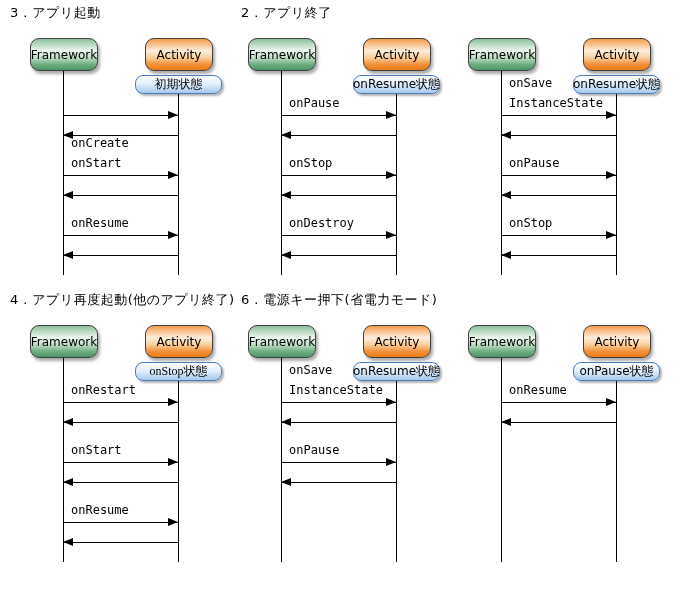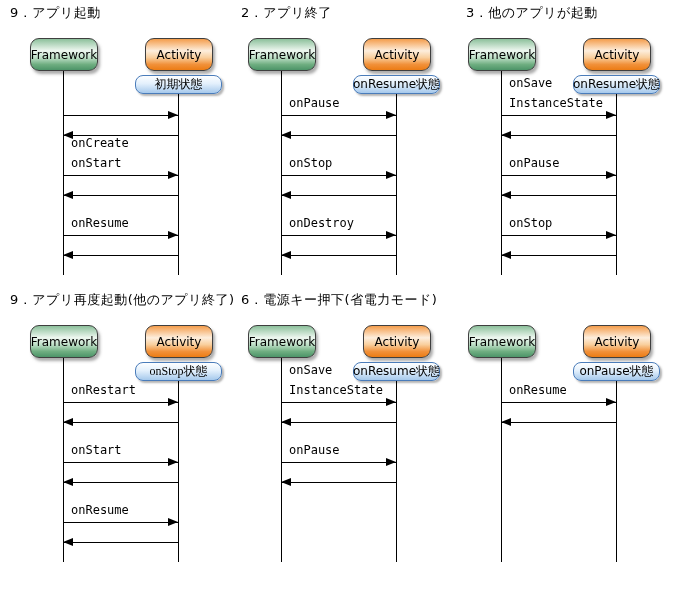--- a/index.html
+++ b/index.html
@@ -29,21 +29,21 @@
     position:absolute;font-family:"DejaVu Sans Mono","Liberation Mono",monospace;
     font-size:12px;white-space:nowrap;
   }
   .caption{position:absolute;left:0;top:583px;width:700px;text-align:center;font-size:14px;letter-spacing:1px;}
 </style>
 </head>
 <body>
 
 <div id="diagram" class="stage" style="background: rgb(255, 255, 255); color: rgb(0, 0, 0);">
 <div class="panel" style="left: 8px; top: 0px;">
-      <div class="ptitle" style="left: 2px; top: 4px;">9．アプリ起動</div>
+      <div class="ptitle" style="left: 2px; top: 4px;">3．アプリ起動</div>
       <div class="obox" style="left: 22px; top: 38px; width: 66px; height: 31px; background: linear-gradient(rgb(140, 192, 155) 0%, rgb(238, 247, 240) 38%, rgb(191, 224, 200) 60%, rgb(111, 174, 129) 82%, rgb(76, 148, 104) 100%); border-color: rgb(63, 63, 63);">Framework</div>
       <div class="obox" style="left: 137px; top: 38px; width: 66px; height: 31px; background: linear-gradient(rgb(244, 157, 76) 0%, rgb(253, 238, 221) 38%, rgb(249, 207, 157) 60%, rgb(241, 145, 58) 82%, rgb(236, 124, 20) 100%); border-color: rgb(63, 63, 63);">Activity</div>
       <div class="state" style="left: 127px; top: 75px; width: 85px; height: 17px; background: linear-gradient(rgb(253, 254, 255) 0%, rgb(227, 240, 252) 45%, rgb(166, 201, 236) 100%); border-color: rgb(74, 124, 186);">初期状態</div>
       <div class="vline" style="left: 55px; top: 71px; height: 204px; background: rgb(0, 0, 0);"></div>
       <div class="vline" style="left: 170px; top: 94px; height: 181px; background: rgb(0, 0, 0);"></div>
       <div class="mlabel" style="left: 63px; top: 96px; margin-top: 40px;">onCreate</div>
       <div class="hline" style="left: 55px; top: 115px; width: 115px; background: rgb(0, 0, 0);"></div>
       <div class="ah" style="left: 160px; top: 111px; border-left: 10px solid rgb(0, 0, 0);"></div>
       <div class="hline" style="left: 55px; top: 135px; width: 115px; background: rgb(0, 0, 0);"></div>
       <div class="ah" style="left: 55px; top: 131px; border-right: 10px solid rgb(0, 0, 0);"></div>
@@ -75,21 +75,20 @@
       <div class="ah" style="left: 160px; top: 171px; border-left: 10px solid rgb(0, 0, 0);"></div>
       <div class="hline" style="left: 55px; top: 195px; width: 115px; background: rgb(0, 0, 0);"></div>
       <div class="ah" style="left: 55px; top: 191px; border-right: 10px solid rgb(0, 0, 0);"></div>
       <div class="mlabel" style="left: 63px; top: 216px;">onDestroy</div>
       <div class="hline" style="left: 55px; top: 235px; width: 115px; background: rgb(0, 0, 0);"></div>
       <div class="ah" style="left: 160px; top: 231px; border-left: 10px solid rgb(0, 0, 0);"></div>
       <div class="hline" style="left: 55px; top: 255px; width: 115px; background: rgb(0, 0, 0);"></div>
       <div class="ah" style="left: 55px; top: 251px; border-right: 10px solid rgb(0, 0, 0);"></div>
     </div>
     <div class="panel" style="left: 446px; top: 0px;">
-      <div class="ptitle" style="left: 20px; top: 4px;">3．他のアプリが起動</div>
       <div class="obox" style="left: 22px; top: 38px; width: 66px; height: 31px; background: linear-gradient(rgb(140, 192, 155) 0%, rgb(238, 247, 240) 38%, rgb(191, 224, 200) 60%, rgb(111, 174, 129) 82%, rgb(76, 148, 104) 100%); border-color: rgb(63, 63, 63);">Framework</div>
       <div class="obox" style="left: 137px; top: 38px; width: 66px; height: 31px; background: linear-gradient(rgb(244, 157, 76) 0%, rgb(253, 238, 221) 38%, rgb(249, 207, 157) 60%, rgb(241, 145, 58) 82%, rgb(236, 124, 20) 100%); border-color: rgb(63, 63, 63);">Activity</div>
       <div class="state" style="left: 127px; top: 75px; width: 85px; height: 17px; background: linear-gradient(rgb(253, 254, 255) 0%, rgb(227, 240, 252) 45%, rgb(166, 201, 236) 100%); border-color: rgb(74, 124, 186);">onResume状態</div>
       <div class="vline" style="left: 55px; top: 71px; height: 204px; background: rgb(0, 0, 0);"></div>
       <div class="vline" style="left: 170px; top: 94px; height: 181px; background: rgb(0, 0, 0);"></div>
       <div class="mlabel" style="left: 63px; top: 76px;">onSave</div>
       <div class="mlabel" style="left: 63px; top: 96px;">InstanceState</div>
       <div class="hline" style="left: 55px; top: 115px; width: 115px; background: rgb(0, 0, 0);"></div>
       <div class="ah" style="left: 160px; top: 111px; border-left: 10px solid rgb(0, 0, 0);"></div>
       <div class="hline" style="left: 55px; top: 135px; width: 115px; background: rgb(0, 0, 0);"></div>
@@ -99,21 +98,21 @@
       <div class="ah" style="left: 160px; top: 171px; border-left: 10px solid rgb(0, 0, 0);"></div>
       <div class="hline" style="left: 55px; top: 195px; width: 115px; background: rgb(0, 0, 0);"></div>
       <div class="ah" style="left: 55px; top: 191px; border-right: 10px solid rgb(0, 0, 0);"></div>
       <div class="mlabel" style="left: 63px; top: 216px;">onStop</div>
       <div class="hline" style="left: 55px; top: 235px; width: 115px; background: rgb(0, 0, 0);"></div>
       <div class="ah" style="left: 160px; top: 231px; border-left: 10px solid rgb(0, 0, 0);"></div>
       <div class="hline" style="left: 55px; top: 255px; width: 115px; background: rgb(0, 0, 0);"></div>
       <div class="ah" style="left: 55px; top: 251px; border-right: 10px solid rgb(0, 0, 0);"></div>
     </div>
     <div class="panel" style="left: 8px; top: 287px;">
-      <div class="ptitle" style="left: 2px; top: 4px;">9．アプリ再度起動(他のアプリ終了)</div>
+      <div class="ptitle" style="left: 2px; top: 4px;">4．アプリ再度起動(他のアプリ終了)</div>
       <div class="obox" style="left: 22px; top: 38px; width: 66px; height: 31px; background: linear-gradient(rgb(140, 192, 155) 0%, rgb(238, 247, 240) 38%, rgb(191, 224, 200) 60%, rgb(111, 174, 129) 82%, rgb(76, 148, 104) 100%); border-color: rgb(63, 63, 63);">Framework</div>
       <div class="obox" style="left: 137px; top: 38px; width: 66px; height: 31px; background: linear-gradient(rgb(244, 157, 76) 0%, rgb(253, 238, 221) 38%, rgb(249, 207, 157) 60%, rgb(241, 145, 58) 82%, rgb(236, 124, 20) 100%); border-color: rgb(63, 63, 63);">Activity</div>
       <div class="state" style="left: 127px; top: 75px; width: 85px; height: 17px; background: linear-gradient(rgb(253, 254, 255) 0%, rgb(227, 240, 252) 45%, rgb(166, 201, 236) 100%); border-color: rgb(74, 124, 186); font-family: Liberation Serif, serif;">onStop状態</div>
       <div class="vline" style="left: 55px; top: 71px; height: 204px; background: rgb(0, 0, 0);"></div>
       <div class="vline" style="left: 170px; top: 94px; height: 181px; background: rgb(0, 0, 0);"></div>
       <div class="mlabel" style="left: 63px; top: 96px;">onRestart</div>
       <div class="hline" style="left: 55px; top: 115px; width: 115px; background: rgb(0, 0, 0);"></div>
       <div class="ah" style="left: 160px; top: 111px; border-left: 10px solid rgb(0, 0, 0);"></div>
       <div class="hline" style="left: 55px; top: 135px; width: 115px; background: rgb(0, 0, 0);"></div>
       <div class="ah" style="left: 55px; top: 131px; border-right: 10px solid rgb(0, 0, 0);"></div>

